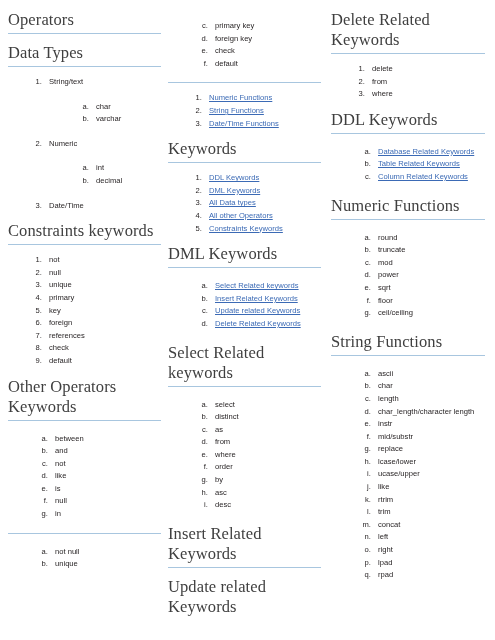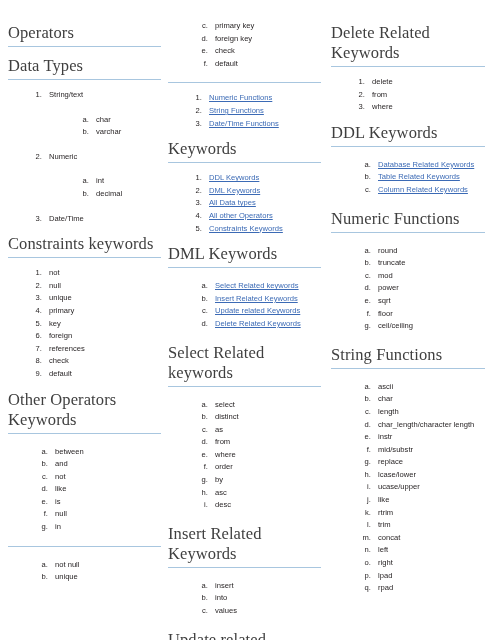--- a/index.html
+++ b/index.html
@@ -46,21 +46,21 @@
   .h {
     font-family: "Liberation Serif", serif;
     font-size: 16.5px;
     font-weight: 400;
     color: #3f3f3f;
     line-height: 20px;
     margin: 9px 0 0 0;
     padding: 0 0 3px 0;
     letter-spacing: 0.1px;
   }
-  .h.first { margin-top: 15px; }
+  .h.first { margin-top: 2px; }
   .rule {
     height: 1px;
     background: #a8c6df;
     margin: 0 0 9px 0;
     width: 100%;
   }
   .col.c3 .rule { width: 97%; }
 
   
   ol.lvl1 {
@@ -189,25 +189,20 @@
           <li><span class="txt">as</span></li>
           <li><span class="txt">from</span></li>
           <li><span class="txt">where</span></li>
           <li><span class="txt">order</span></li>
           <li><span class="txt">by</span></li>
           <li><span class="txt">asc</span></li>
           <li><span class="txt">desc</span></li>
         </ol>
         <div class="h">Insert Related Keywords</div>
         <div class="rule"></div>
-        <ol class="lvl2 tight">
-          <li><span class="txt">insert</span></li>
-          <li><span class="txt">into</span></li>
-          <li><span class="txt">values</span></li>
-        </ol>
         <div class="h">Update related Keywords</div>
       </div>
     <div class="col c3" id="col3">
         <div class="h first">Delete Related Keywords</div>
         <div class="rule"></div>
         <ol class="lvl1 tight">
           <li><span class="txt">delete</span></li>
           <li><span class="txt">from</span></li>
           <li><span class="txt">where</span></li>
         </ol>

